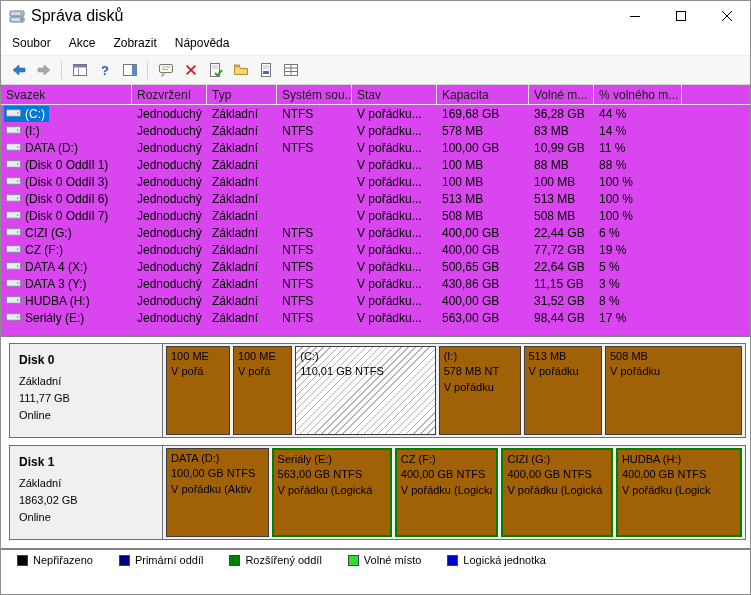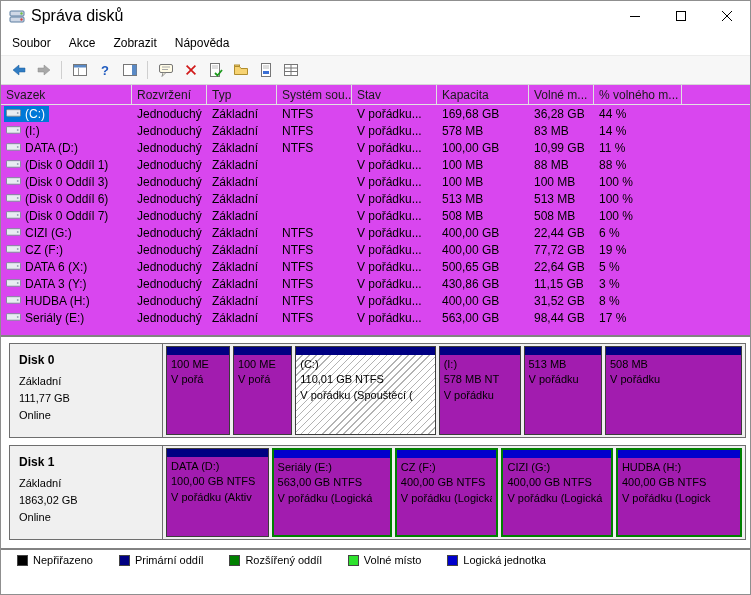--- a/index.html
+++ b/index.html
@@ -37,21 +37,21 @@
   .vol-wrap{display:flex;align-items:center;padding:0 4px 0 2px;height:16px}
   .vol-wrap svg{width:15px;height:12px;margin-right:4px;flex:none}
   .lvrow.selected .vol-wrap{background:var(--c-sel,#0078d7);color:#fff}
 
   
   .graph-pane{flex:1;background:#fff;overflow:hidden;padding-top:2px}
   .disk-row{display:flex;margin:4px 4px 7px 8px;height:95px;border:1px solid #6e6e6e;background:#f0f0f0}
   .disk-info{width:153px;flex:none;border-right:1px solid #6e6e6e;padding:7px 9px;font-size:11px;line-height:1.55;background:#f0f0f0}
   .disk-name{font-size:12px;font-weight:bold;margin-bottom:3px}
   .part-area{flex:1;display:flex;gap:3px;padding:2px 3px;overflow:hidden;background:#f0f0f0}
-  .part{display:flex;flex-direction:column;border:1px solid #3c3c3c;background:#a21caf;overflow:hidden;min-width:0}
+  .part{display:flex;flex-direction:row;border:1px solid #3c3c3c;background:#a16207;overflow:hidden;min-width:0}
   .part.logical{border:2px solid var(--c-ext,#008000)}
   .stripe{height:8px;flex:none}
   .pbody{flex:1;padding:2px 4px;font-size:11px;line-height:1.4;overflow:hidden}
   .pline{white-space:nowrap;overflow:hidden}
   .part.hatched .pbody{background:repeating-linear-gradient(135deg,#ffffff 0px,#ffffff 4px,#b3b3b3 4px,#b3b3b3 5px)}
 
   
   .legend{height:22px;flex:none;border-top:2px solid #828282;display:flex;align-items:center;padding-left:16px;font-size:11px;background:#fff}
   .legend-item{display:flex;align-items:center;margin-right:26px}
   .swatch{width:11px;height:11px;border:1px solid #444;margin-right:5px;flex:none}
@@ -350,21 +350,21 @@
           <div class="cell">77,72 GB</div>
           <div class="cell">19 %</div>
         </div>
         <div class="lvrow">
           <div class="cell volcell">
             <span class="vol-wrap">
               <span><svg viewBox="0 0 16 12">
                   <rect x="0.5" y="3.5" width="15" height="7" rx="1" fill="#e8edf2" stroke="#7d8b99"></rect>
                   <circle cx="12.5" cy="7" r="1" fill="#95a5b5"></circle>
                 </svg></span>
-              <span class="vol-label">DATA 6 (X:)</span>
+              <span class="vol-label">DATA 4 (X:)</span>
             </span>
           </div>
           <div class="cell">Jednoduchý</div>
           <div class="cell">Základní</div>
           <div class="cell">NTFS</div>
           <div class="cell">V pořádku...</div>
           <div class="cell">500,65 GB</div>
           <div class="cell">22,64 GB</div>
           <div class="cell">5 %</div>
         </div>
@@ -446,21 +446,20 @@
             <div class="pbody">
               <div class="pline">100 ME</div>
               <div class="pline">V pořá</div>
             </div>
           </div>
           <div class="part hatched" style="flex: 123 1 0px;">
             <div class="stripe" style="background: rgb(0, 0, 130);"></div>
             <div class="pbody">
               <div class="pline">(C:)</div>
               <div class="pline">110,01 GB NTFS</div>
-              <div class="pline">V pořádku (Spouštěcí (</div>
             </div>
           </div>
           <div class="part" style="flex: 71 1 0px;">
             <div class="stripe" style="background: rgb(0, 0, 130);"></div>
             <div class="pbody">
               <div class="pline">(I:)</div>
               <div class="pline">578 MB NT</div>
               <div class="pline">V pořádku</div>
             </div>
           </div>

